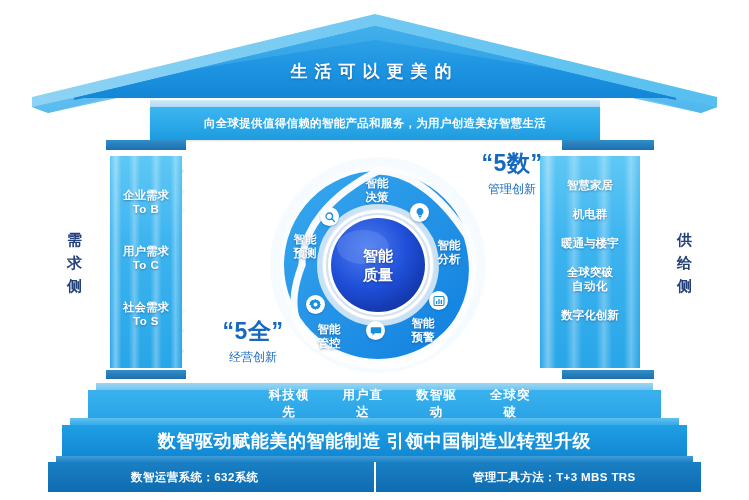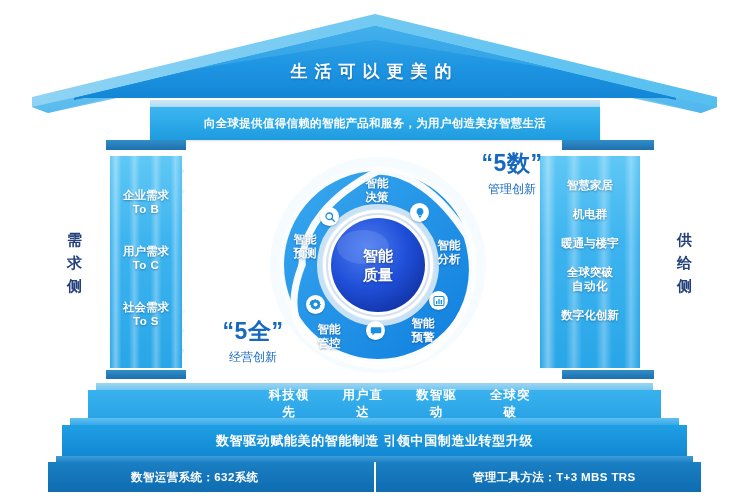--- a/index.html
+++ b/index.html
@@ -122,21 +122,21 @@
   #step1 { left:88px; top:390px; width:573px; height:28px;
     background:linear-gradient(180deg,#39b2ee 0%,#2aa4e7 100%); }
   #step1-top { left:96px; top:383px; width:557px; height:8px;
     background:linear-gradient(180deg,#9cd6f2 0%,#6cc3ef 100%); }
   #step1 .txt { font-size:12.5px; font-weight:bold; color:#ffffff; letter-spacing:1px; }
 
   #step2 { left:62px; top:425px; width:625px; height:32px;
     background:linear-gradient(180deg,#1f9fe4 0%,#1287d3 100%); }
   #step2-top { left:70px; top:418px; width:609px; height:8px;
     background:linear-gradient(180deg,#62c0ef 0%,#2fa6e8 100%); }
-  #step2 .txt { font-size:13px; font-weight:bold; color:#ffffff; letter-spacing:0.6px; }
+  #step2 .txt { font-size:18px; font-weight:bold; color:#ffffff; letter-spacing:0.6px; }
 
   #step3 { left:48px; top:462px; width:653px; height:30px;
     background:linear-gradient(180deg,#1a7fc4 0%,#0f6cb0 100%);
     justify-content:flex-end; }
   #step3-top { left:56px; top:456px; width:637px; height:7px;
     background:linear-gradient(180deg,#3f9ed6 0%,#1b7ec4 100%); }
   #step3 .txt { font-size:11.5px; font-weight:bold; color:#ffffff; letter-spacing:0.4px; }
   .step3-div { width:2px; height:30px; background:#ffffff; }
 
   .flex-row { display:flex; align-items:center; width:100%;gap:32px; }

